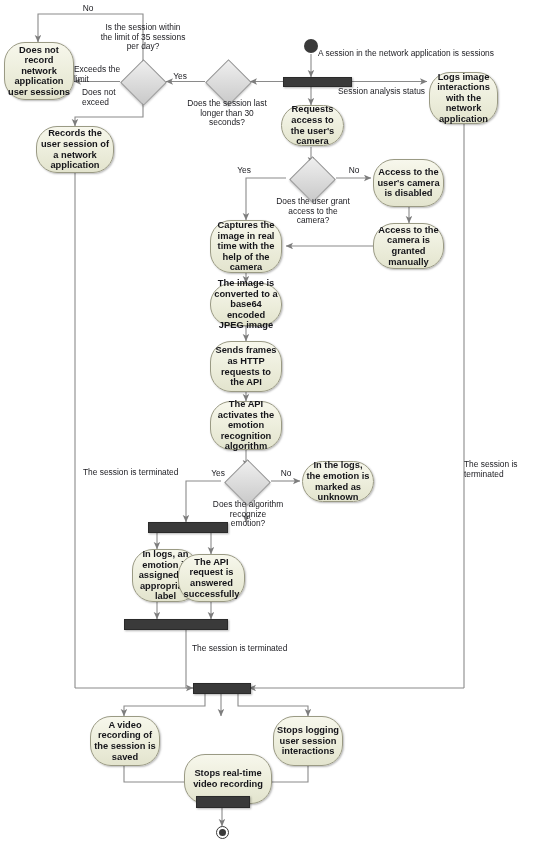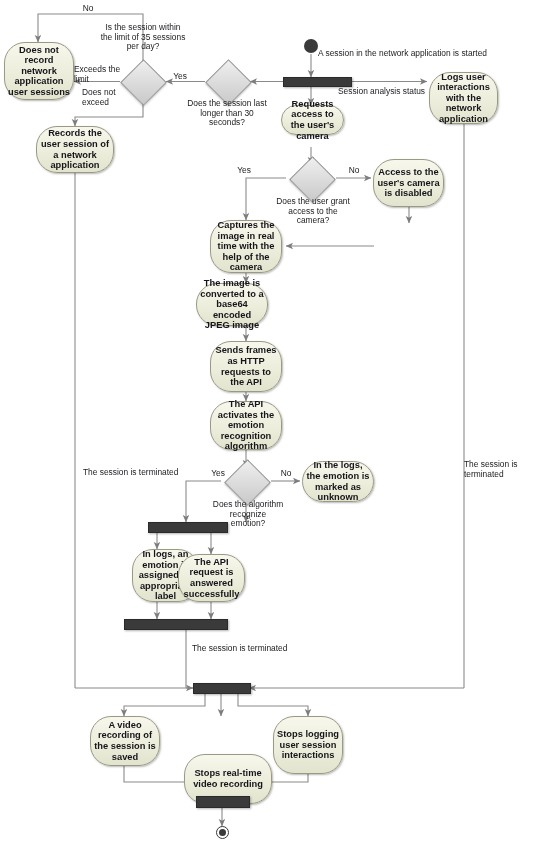--- a/index.html
+++ b/index.html
@@ -170,65 +170,66 @@
   <div class="diamond" style="left:296px;top:163px;width:31px;height:31px;"></div>
   <div class="edge-label" style="left:273px;top:197px;width:80px;">Does the user grant access to the camera?</div>
 
   <div class="diamond" style="left:231px;top:466px;width:31px;height:31px;"></div>
   <div class="edge-label" style="left:212px;top:500px;width:72px;">Does the algorithm recognize emotion?</div>
 
   <div class="node" style="left:4px;top:42px;width:70px;height:58px;">Does not record network application user sessions</div>
 
   <div class="node" style="left:36px;top:126px;width:78px;height:47px;">Records the user session of a network application</div>
 
-  <div class="node" style="left:281px;top:105px;width:63px;height:30px;text-align:center;">Requests access to the user's camera</div>
-
-  <div class="node" style="left:429px;top:72px;width:69px;height:52px;">Logs user interactions with the network application</div>
+  <div class="node" style="left:281px;top:105px;width:63px;height:41px;text-align:center;">Requests access to the user's camera</div>
+
+  <div class="node" style="left:429px;top:72px;width:69px;height:52px;">Logs image interactions with the network application</div>
 
   <div class="node" style="left:373px;top:159px;width:71px;height:48px;">Access to the user's camera is disabled</div>
 
+  <div class="node" style="left:373px;top:223px;width:71px;height:46px;">Access to the camera is granted manually</div>
 
   <div class="node" style="left:210px;top:220px;width:72px;height:53px;">Captures the image in real time with the help of the camera</div>
 
-  <div class="node" style="left:196px;top:283px;width:72px;height:43px;">The image is converted to a base64 encoded JPEG image</div>
+  <div class="node" style="left:210px;top:283px;width:72px;height:43px;">The image is converted to a base64 encoded JPEG image</div>
 
   <div class="node" style="left:210px;top:341px;width:72px;height:51px;">Sends frames as HTTP requests to the API</div>
 
   <div class="node" style="left:210px;top:401px;width:72px;height:49px;">The API activates the emotion recognition algorithm</div>
 
   <div class="node" style="left:302px;top:461px;width:72px;height:41px;">In the logs, the emotion is marked as unknown</div>
 
   <div class="node" style="left:100px;top:549px;width:67px;height:53px;margin-left:32px;">In logs, an emotion is assigned an appropriate label</div>
 
   <div class="node" style="left:178px;top:554px;width:67px;height:48px;">The API request is answered successfully</div>
 
   <div class="node" style="left:90px;top:716px;width:70px;height:50px;">A video recording of the session is saved</div>
 
   <div class="node" style="left:184px;top:754px;width:88px;height:50px;">Stops real-time video recording</div>
 
-  <div class="node" style="left:273px;top:716px;width:70px;height:58px;">Stops logging user session interactions</div>
+  <div class="node" style="left:273px;top:716px;width:70px;height:50px;">Stops logging user session interactions</div>
 
   <div class="bar" style="left:148px;top:522px;width:78px;height:9px;"></div>
   <div class="bar" style="left:124px;top:619px;width:102px;height:9px;"></div>
   <div class="bar" style="left:193px;top:683px;width:56px;height:9px;"></div>
   <div class="bar" style="left:196px;top:796px;width:52px;height:10px;"></div>
 
   <div class="end-node" style="left:216px;top:826px;width:13px;height:13px;">
     <span class="inner"></span>
   </div>
 
   <div class="edge-label" style="left:76px;top:4px;width:24px;">No</div>
 
   <div class="edge-label" style="left:168px;top:72px;width:24px;">Yes</div>
 
   <div class="edge-label left" style="left:74px;top:65px;width:60px;">Exceeds the limit</div>
 
   <div class="edge-label left" style="left:82px;top:88px;width:62px;">Does not exceed</div>
 
-  <div class="edge-label left" style="left:318px;top:49px;width:200px;">A session in the network application is started</div>
+  <div class="edge-label left" style="left:318px;top:49px;width:200px;">A session in the network application is sessions</div>
 
   <div class="edge-label left" style="left:338px;top:87px;width:110px;">Session analysis status</div>
 
   <div class="edge-label" style="left:232px;top:166px;width:24px;">Yes</div>
 
   <div class="edge-label" style="left:344px;top:166px;width:20px;">No</div>
 
   <div class="edge-label" style="left:206px;top:469px;width:24px;">Yes</div>
 
   <div class="edge-label" style="left:276px;top:469px;width:20px;">No</div>

